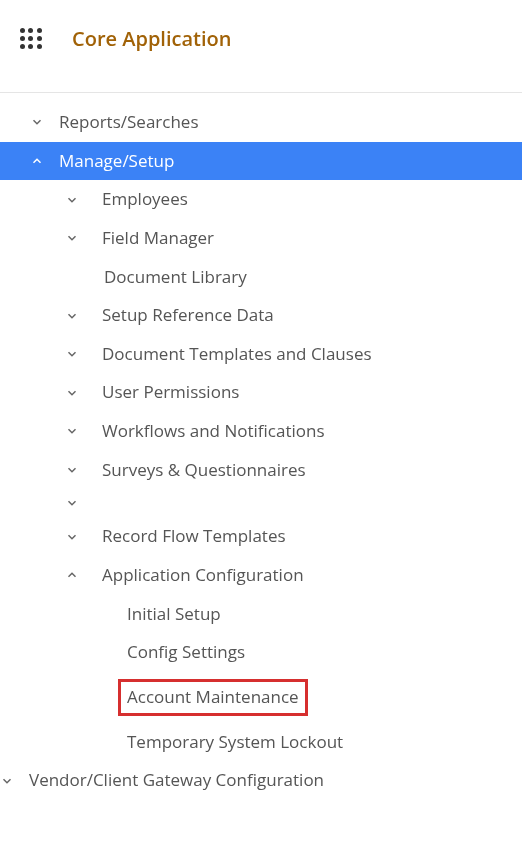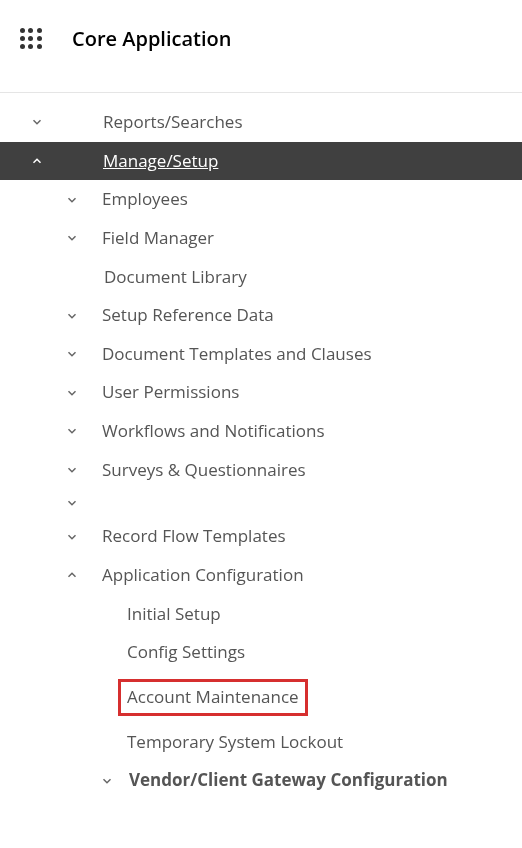--- a/index.html
+++ b/index.html
@@ -30,56 +30,52 @@
     }
     .apps-icon span {
       width: 5px;
       height: 5px;
       background: #333;
       border-radius: 50%;
     }
     .title {
       font-size: 20px;
       font-weight: 600;
-      color: #000000;
+      color: #a16207;
     }
     .nav {
       padding-top: 10px;
     }
     .nav-item {
       display: flex;
       align-items: center;
       padding: 7px 10px 7px 0;
       cursor: pointer;
       font-size: 17px;
       color: #555;
       line-height: 1.45;
     }
     .nav-item.level-0 {
       padding-left: 30px;
-      gap: 44px;
     }
     .nav-item.level-1 {
       padding-left: 65px;
       gap: 8px;
     }
     .nav-item.level-2 {
-      padding-left: 100px;
-      font-weight: bold;
     }
     .nav-item.level-1-noarrow {
       padding-left: 104px;
     }
     .nav-item.level-2-noarrow {
       padding-left: 127px;
     }
     .nav-item.selected {
-      background: #404040;
+      background: #3b82f6;
       color: #fff;
-      text-decoration: underline;
     }
     .nav-item.highlighted .label {
       border: 3px solid #d62f2f;
       padding: 3px 6px;
       margin-left: -9px;
       text-align: center;
     }
     .chevron {
       width: 14px;
       height: 14px;

